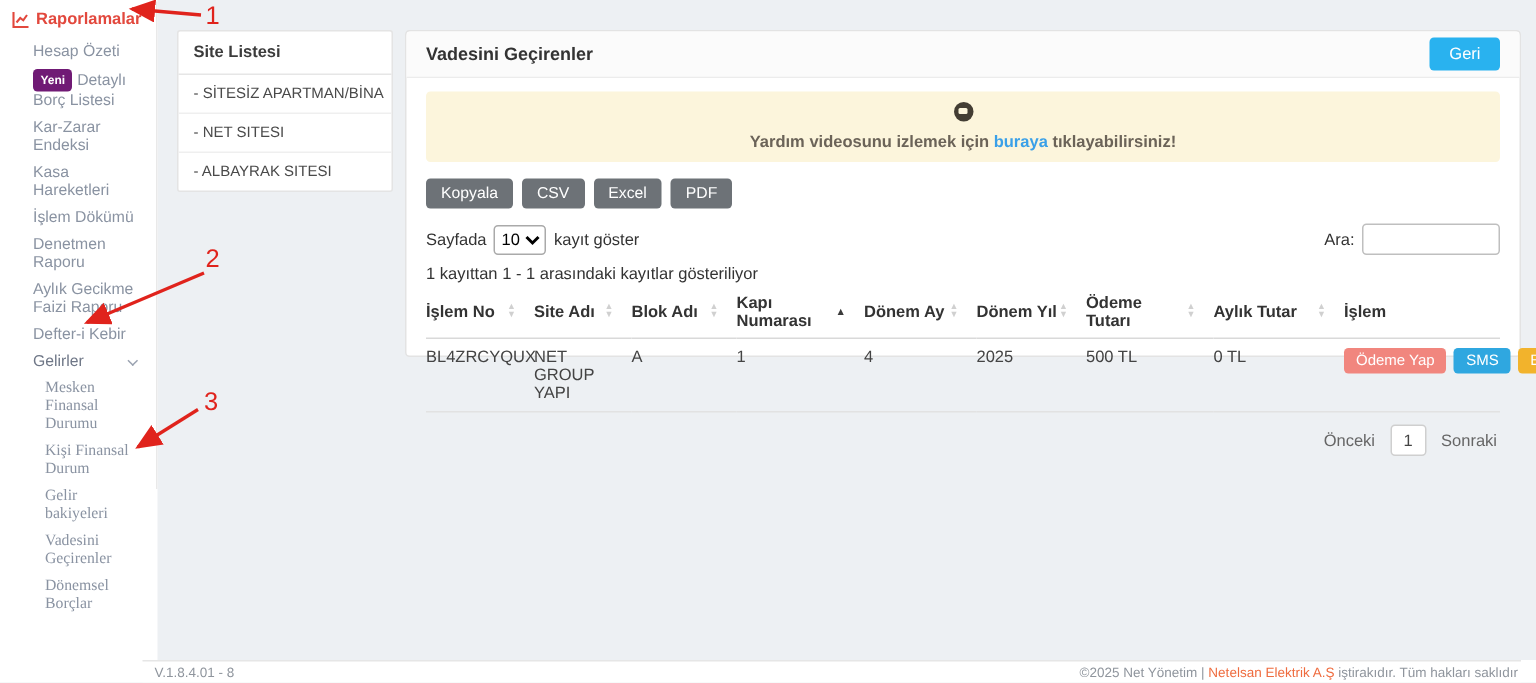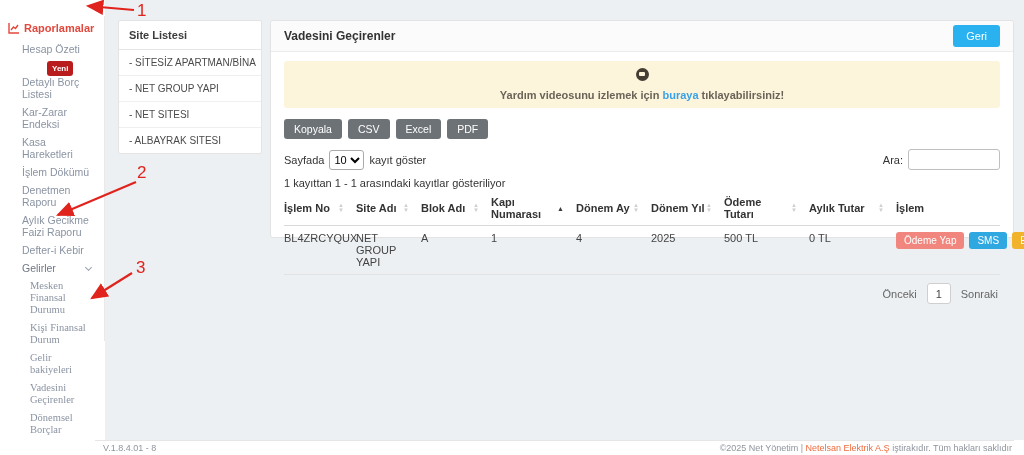--- a/index.html
+++ b/index.html
@@ -4,31 +4,31 @@
 <style>
   * { box-sizing: border-box; margin: 0; padding: 0; }
   html,body { width:1024px; height:455px; }
   body {
     font-family: "Liberation Sans", sans-serif;
     background:#ffffff; position:relative; overflow:hidden;
     color:#444; font-size:11px;
   }
   
   .content-bg { position:absolute; left:105px; top:0; width:919px; height:440px; background:#edf0f3; }
-  .sidebar { position:absolute; left:0; top:16px; width:105px; height:325px; background:#fff; border-right:1px solid #e9e9e9; padding:6px 0 0 0; z-index:2; }
+  .sidebar { position:absolute; left:0; top:1px; width:105px; height:325px; background:#fff; border-right:1px solid #e9e9e9; padding:6px 0 0 0; z-index:2; }
   .footer { position:absolute; left:95px; top:440px; width:919px; height:15px; background:#fff; border-top:1px solid #e6e6e6; display:flex; align-items:center; justify-content:space-between; font-size:9px; color:#8f959d; padding:0 2px 0 8px; white-space:nowrap; overflow:hidden; z-index:2; }
 
   
   .sb-section { display:flex; align-items:center; gap:4px; padding-left:8px; color:#e2483d; font-weight:bold; font-size:11px; margin-bottom:9px; cursor:pointer; }
   .sb-item { padding-left:22px; padding-right:14px; color:#8a93a2; font-size:10.5px; line-height:12px; margin-bottom:6px; cursor:pointer; position:relative; }
   .sb-item.parent { color:#6f7787; }
   .sb-sub { padding-left:30px;font-family:Liberation Serif, serif; }
   .chev { position:absolute; right:13px; top:3px; width:5px; height:5px; border-right:1.4px solid #9aa2b0; border-bottom:1.4px solid #9aa2b0; }
   .chev.down { transform:rotate(45deg); }
-  .badge-new { display:inline-block; background:#b91c1c; color:#fff; font-size:8px; font-weight:bold; padding:1.5px 5px; border-radius:3px; margin-right:3px; vertical-align:1px;margin-left:25px; }
+  .badge-new { display:inline-block; background:#701a75; color:#fff; font-size:8px; font-weight:bold; padding:1.5px 5px; border-radius:3px; margin-right:3px; vertical-align:1px; }
   .sb-icon { width:12px; height:12px; flex:0 0 12px; display:inline-block; }
 
   
   .site-card { position:absolute; left:118px; top:20px; width:144px; background:#fff; border:1px solid #e4e4e4; border-radius:2px; z-index:3; }
   .site-card-header { font-weight:bold; font-size:11px; color:#3c3c3c; padding:8px 10px; border-bottom:1px solid #e6e6e6; }
   .site-item { font-size:10px; color:#4a4a4a; padding:7px 10px; border-bottom:1px solid #efefef; cursor:pointer; white-space:nowrap; overflow:hidden; }
   .site-item:last-child { border-bottom:none; }
 
   
   .main-card { position:absolute; left:270px; top:20px; width:744px; height:218px; background:#fff; border:1px solid #e3e3e3; border-radius:3px; z-index:3; }
@@ -110,21 +110,20 @@
   <div class="sb-item sb-sub"><span>Kişi Finansal Durum</span></div>
   <div class="sb-item sb-sub"><span>Gelir bakiyeleri</span></div>
   <div class="sb-item sb-sub"><span>Vadesini Geçirenler</span></div>
   <div class="sb-item sb-sub"><span>Dönemsel Borçlar</span></div>
 
 </div>
 
 <div class="site-card">
   <div class="site-card-header">Site Listesi</div>
   <div class="site-item">- SİTESİZ APARTMAN/BİNA</div>
-  <div class="site-item">- NET GROUP YAPI</div>
   <div class="site-item">- NET SITESI</div>
   <div class="site-item">- ALBAYRAK SITESI</div>
 </div>
 
 <div class="main-card">
   <div class="card-header">
     <span class="card-title">Vadesini Geçirenler</span>
     <button class="btn-back">Geri</button>
   </div>
   <div class="card-body">

